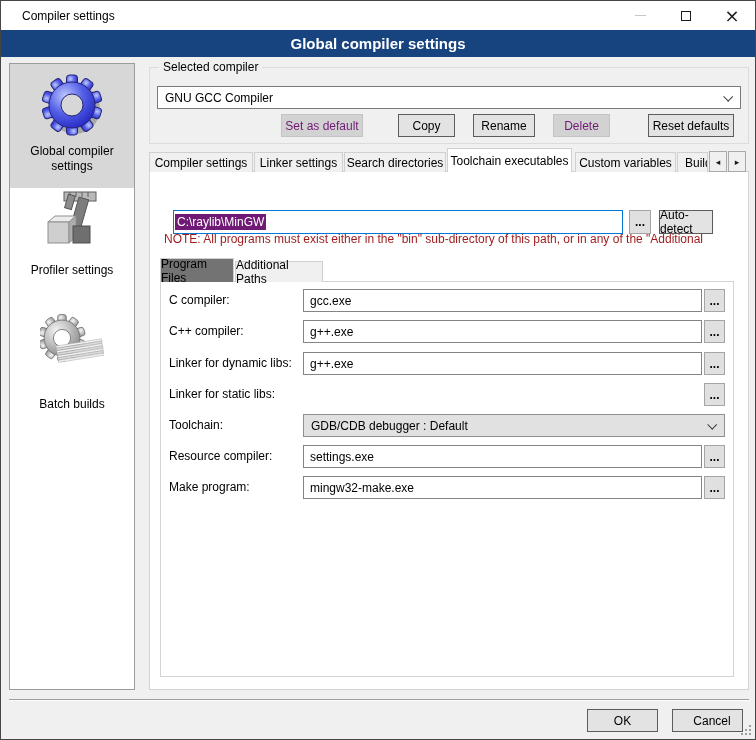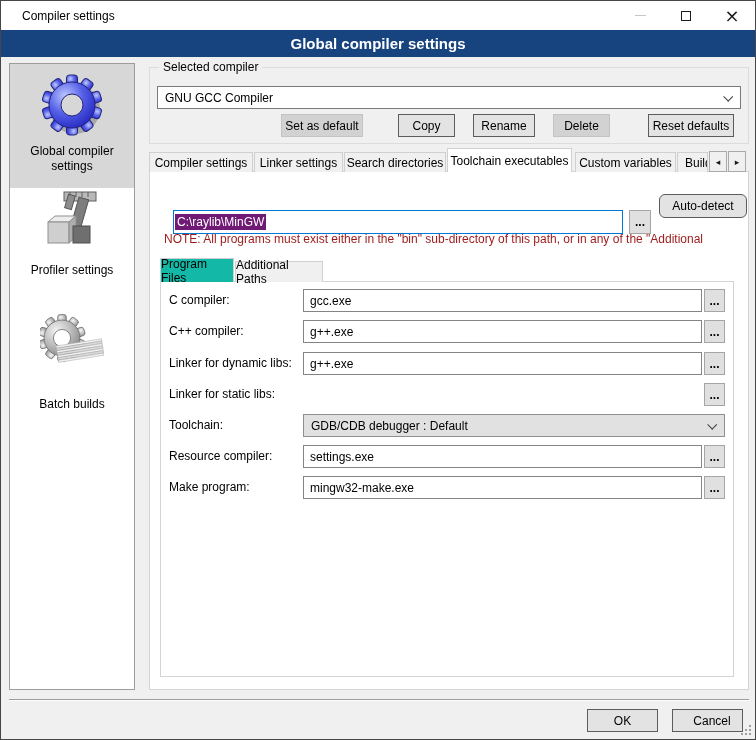--- a/index.html
+++ b/index.html
@@ -53,21 +53,21 @@
            display:flex; align-items:center; padding:0 7px; }
   .combo .chev { position:absolute; right:9px; top:7px; width:7px; height:7px;
                  border-right:1.5px solid #3f3f3f; border-bottom:1.5px solid #3f3f3f;
                  transform:rotate(45deg) translateY(-1px); }
   .combo.gray { background:#e1e1e1; border-color:#8f8f8f; }
   .cb-compiler { left:156px; top:85px; width:584px; }
 
   
   .btn { position:absolute; height:23px; background:#e3e3e3; border:1px solid #5c5c5c;
          display:flex; align-items:center; justify-content:center; font-size:12px; cursor:default; }
-  .btn.disabled { background:#d2d2d2; border-color:#c3c3c3; color:#000000;text-align:center; }
+  .btn.disabled { background:#d2d2d2; border-color:#c3c3c3; color:#701a75;text-align:center; }
   .b-setdef { left:280px; top:113px; width:82px; }
   .b-copy   { left:397px; top:113px; width:57px; }
   .b-rename { left:472px; top:113px; width:62px; }
   .b-delete { left:552px; top:113px; width:57px; }
   .b-reset  { left:647px; top:113px; width:86px; }
 
   
   .tab { position:absolute; top:151px; height:20px; background:#f0f0f0;
          border:1px solid #d0d0d0; border-bottom:none;
          display:flex; align-items:center; justify-content:center; z-index:2; overflow:hidden; white-space:nowrap; }
@@ -88,28 +88,28 @@
            background:#fff; border:1px solid #d4d4d4; z-index:1; }
 
   
   .path-input { position:absolute; left:172px; top:209px; width:450px; height:24px;
                 background:#fff; border:1px solid #0078d7; display:flex; align-items:center;
                 padding:0 1px; z-index:2; }
   .path-input .sel { background:#701a75; color:#fff; padding:1px 2px; }
   .dots { position:absolute; width:22px; height:24px; background:#e0e0e0; border:1px solid #a5a5a5;
           display:flex; align-items:center; justify-content:center; font-weight:bold; z-index:2;}
   .d-path { left:628px; top:209px; }
-  .b-auto { left:658px; top:193px; width:88px; height:24px; z-index:2;border-radius:6px; }
+  .b-auto { left:658px; top:209px; width:54px; height:24px; z-index:2; }
   .note { position:absolute; left:163px; top:231px; width:572px; color:#9e1a1a; white-space:nowrap;
           overflow:hidden; z-index:2; }
 
   
   .subtab { position:absolute; background:#f0f0f0; border:1px solid #d0d0d0; border-bottom:none;
             display:flex; align-items:center; justify-content:center; z-index:3; }
-  .subtab.active { background:#14b8a6; z-index:5; }
+  .subtab.active { background:#737373; z-index:5; }
   .st1 { left:159px; top:257px; width:74px; height:24px; }
   .st2 { left:234px; top:260px; width:88px; height:21px; }
 
   
   .inner { position:absolute; left:159px; top:280px; width:574px; height:396px;
            background:#fff; border:1px solid #d4d4d4; z-index:2; }
   .rlabel { position:absolute; left:168px; z-index:3; }
   .tinput { position:absolute; left:302px; width:399px; height:23px; background:#fff;
             border:1px solid #848484; display:flex; align-items:center; padding:0 6px; z-index:3; }
   .rdots { left:703px; width:21px; height:23px; }

